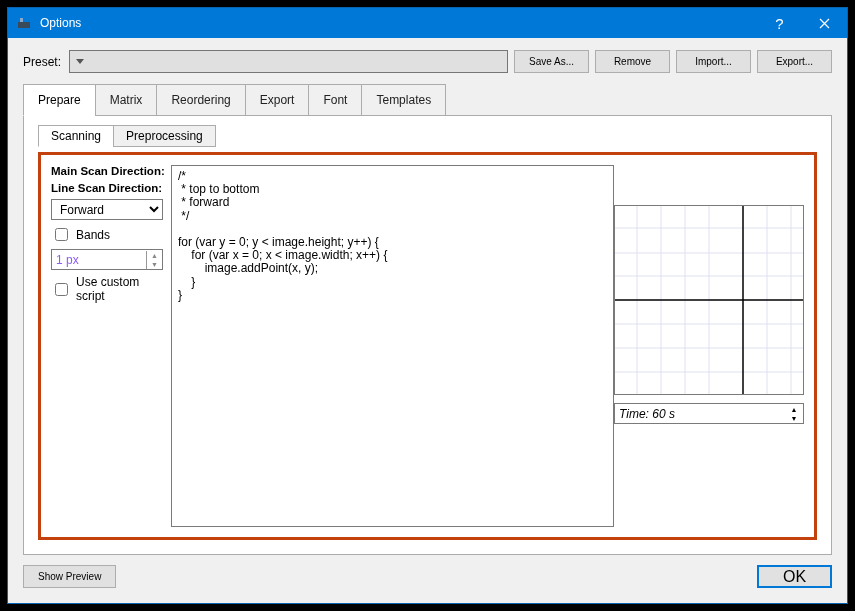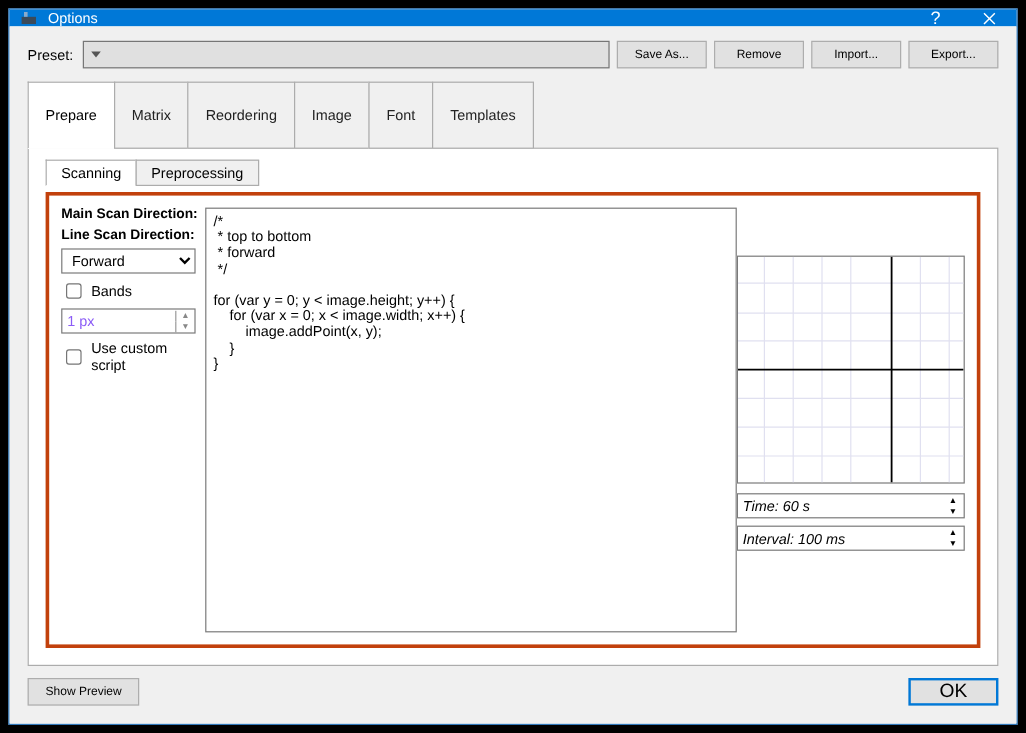--- a/index.html
+++ b/index.html
@@ -14,21 +14,21 @@
   }
   .window {
     position: absolute;
     top: 7px; left: 7px; right: 7px; bottom: 7px;
     background: #fff;
     border: 1px solid #0a62b3;
     display: flex;
     flex-direction: column;
   }
   .titlebar {
-    height: 14px;
+    height: 30px;
     background: #0078d7;
     color: #fff;
     display: flex;
     align-items: center;
     padding-left: 8px;
   }
   .titlebar .icon { width: 16px; height: 16px; margin-right: 8px; display:flex; align-items:center; justify-content:center;}
   .titlebar .title { flex: 1; font-size: 12px; }
   .titlebar .winbtn {
     width: 45px; height: 30px;
@@ -74,21 +74,21 @@
     border: 2px solid #0078d7;
     background:#e1e1e1;
     height:23px;
     min-width:75px;
     font-family:inherit; font-size:16px;
   }
   .maintabs {
     display:flex;
   }
   .maintab {
-    padding: 20px 14px;
+    padding: 8px 14px;
     border: 1px solid #acacac;
     background: #f0f0f0;
     position: relative;
     top: 1px;
     margin-right: -1px;
     color:#222;
   }
   .maintab.active {
     background: #fff;
     border-bottom: 1px solid #fff;
@@ -206,21 +206,21 @@
       <button class="std">Save As...</button>
       <button class="std">Remove</button>
       <button class="std">Import...</button>
       <button class="std">Export...</button>
     </div>
 
     <div class="maintabs">
       <div class="maintab active">Prepare</div>
       <div class="maintab">Matrix</div>
       <div class="maintab">Reordering</div>
-      <div class="maintab">Image</div>
+      <div class="maintab">Export</div>
       <div class="maintab">Font</div>
       <div class="maintab">Templates</div>
     </div>
 
     <div class="maintab-body">
 
       <div class="subtabs">
         <div class="subtab active">Scanning</div>
         <div class="subtab">Preprocessing</div>
       </div>
@@ -282,27 +282,20 @@
               <line x1="128" y1="0" x2="128" y2="188" stroke="#000" stroke-width="1.5"></line>
             </svg>
           </div>
           <div class="label-spin">
             <span class="t">Time: 60 s</span>
             <span class="arrows">
                 <div>▲</div>
                 <div>▼</div>
               </span>
           </div>
-          <div class="label-spin">
-            <span class="t">Interval: 100 ms</span>
-            <span class="arrows">
-                <div>▲</div>
-                <div>▼</div>
-              </span>
-          </div>
         </div>
 
       </div>
     </div>
 
     <div class="bottom-row">
       <button class="std">Show Preview</button>
       <div class="spacer"></div>
       <button class="primary">OK</button>
     </div>

